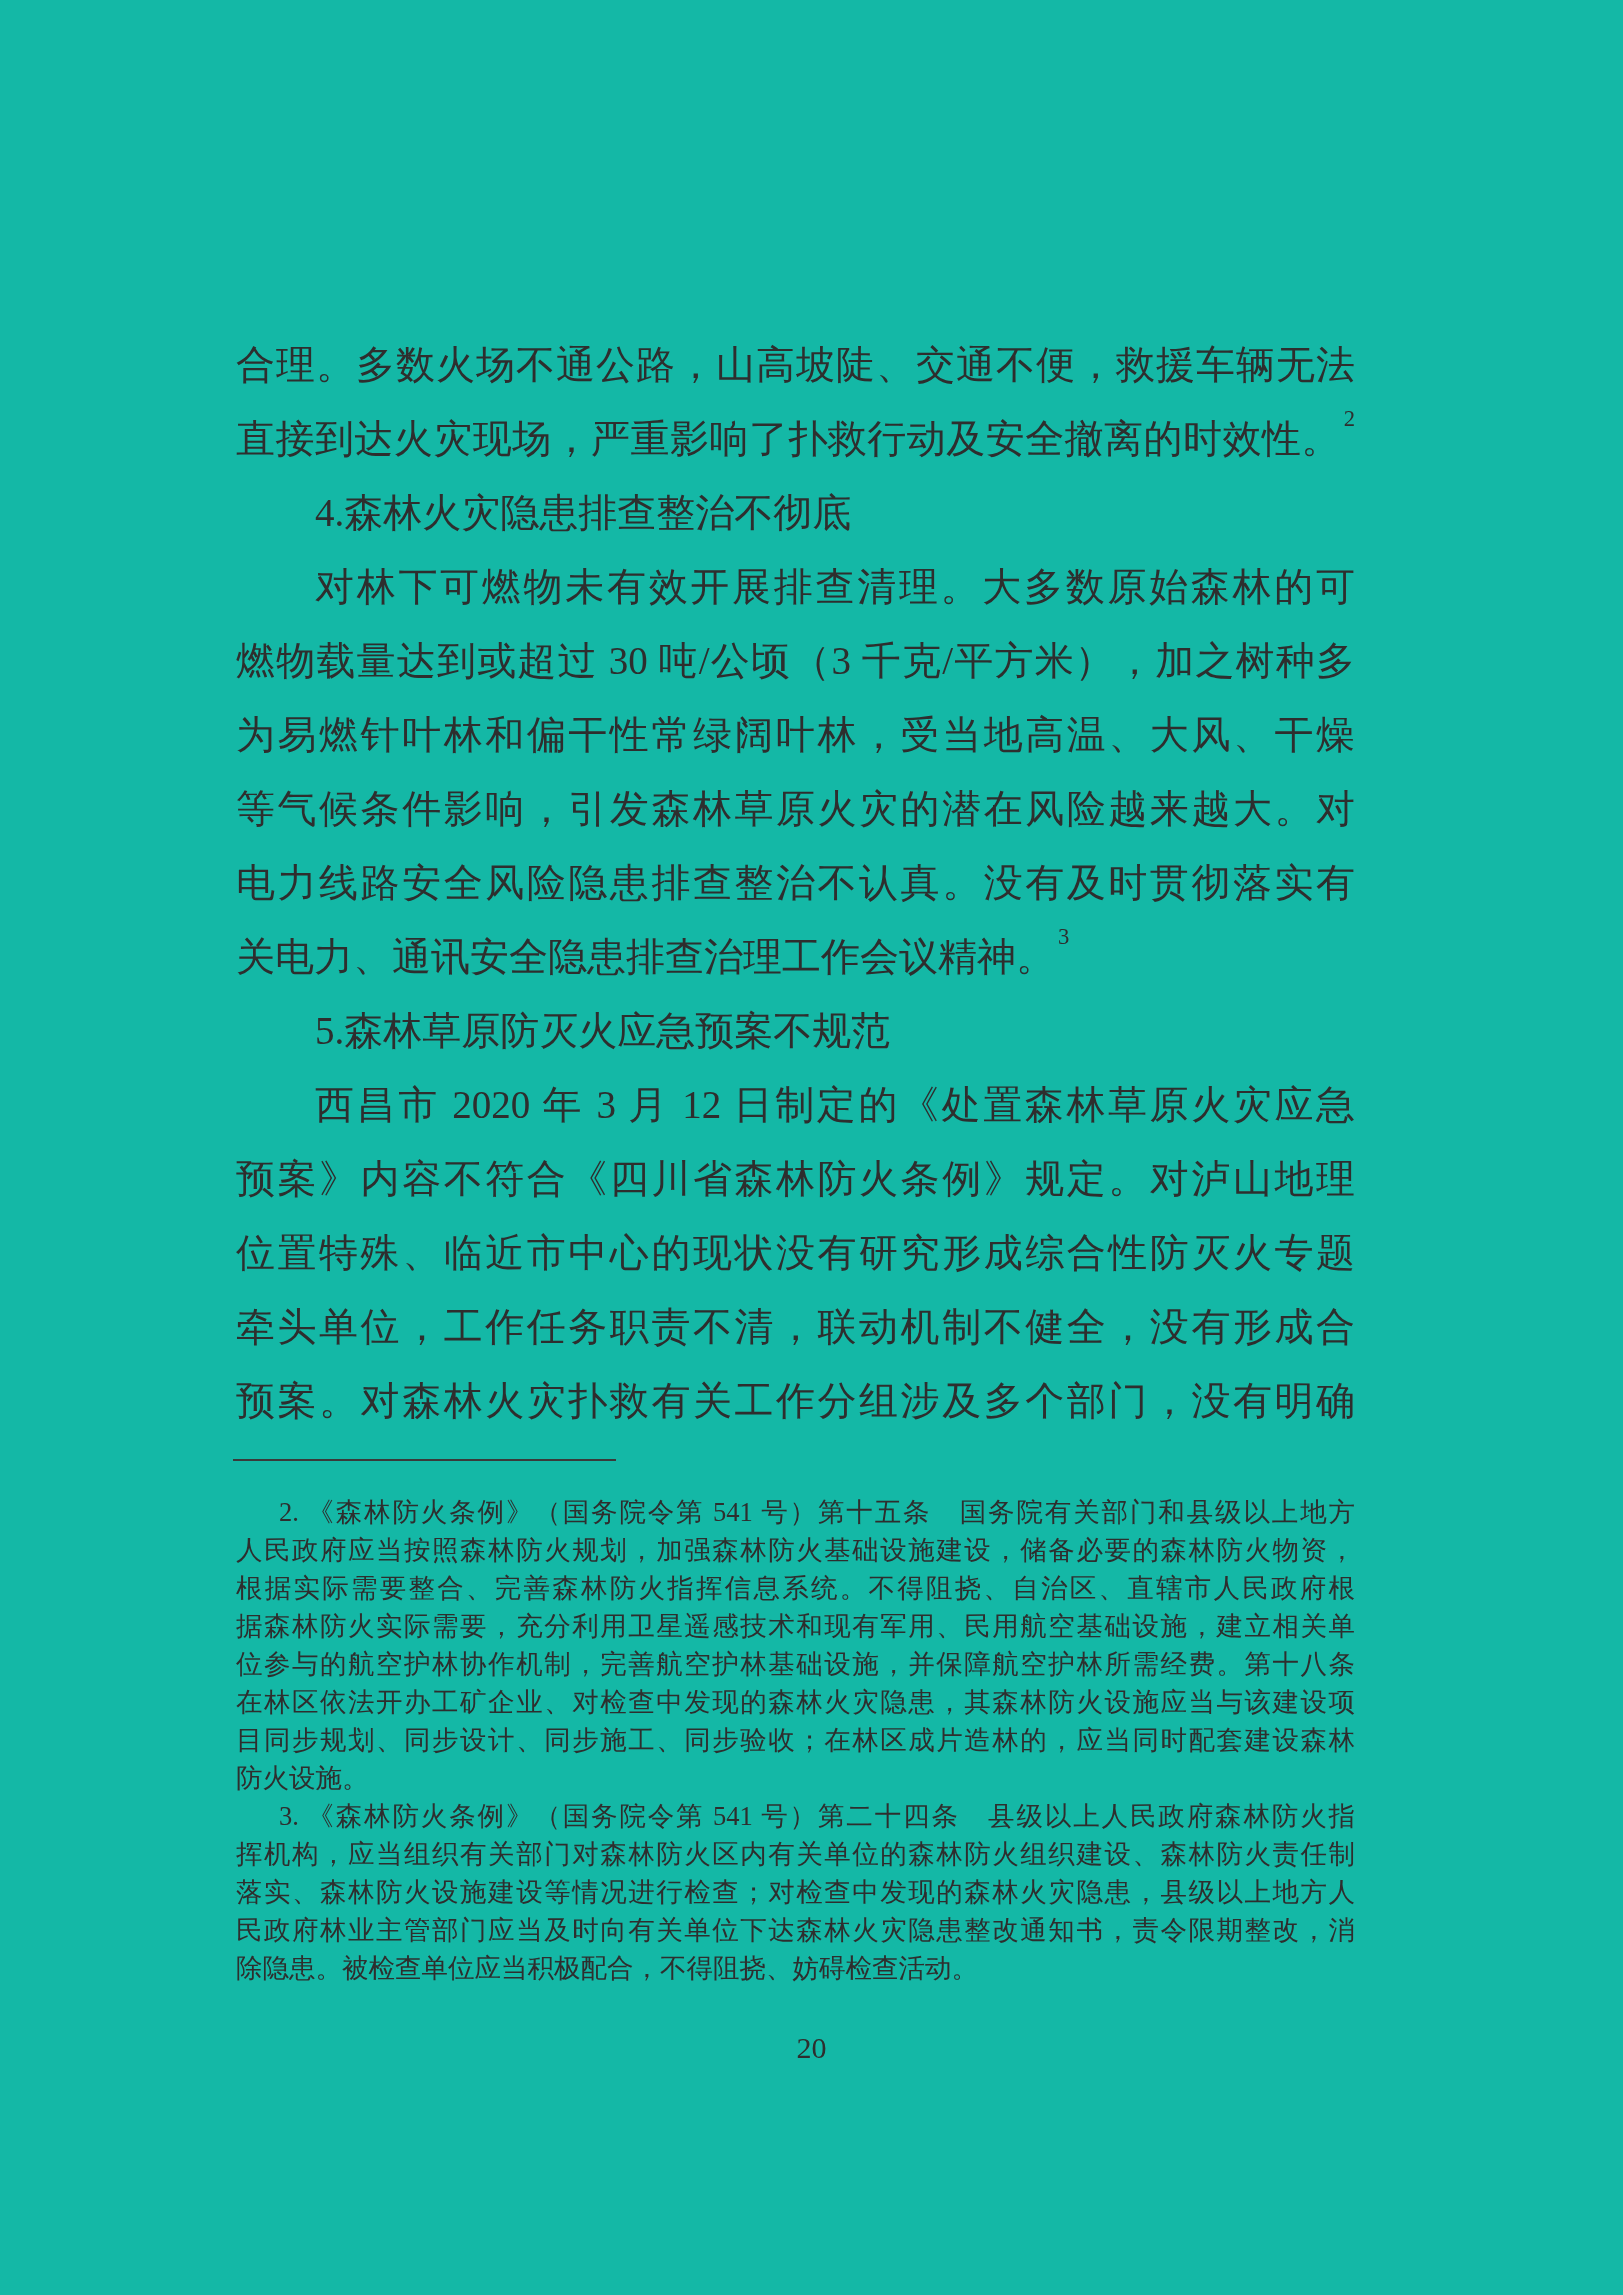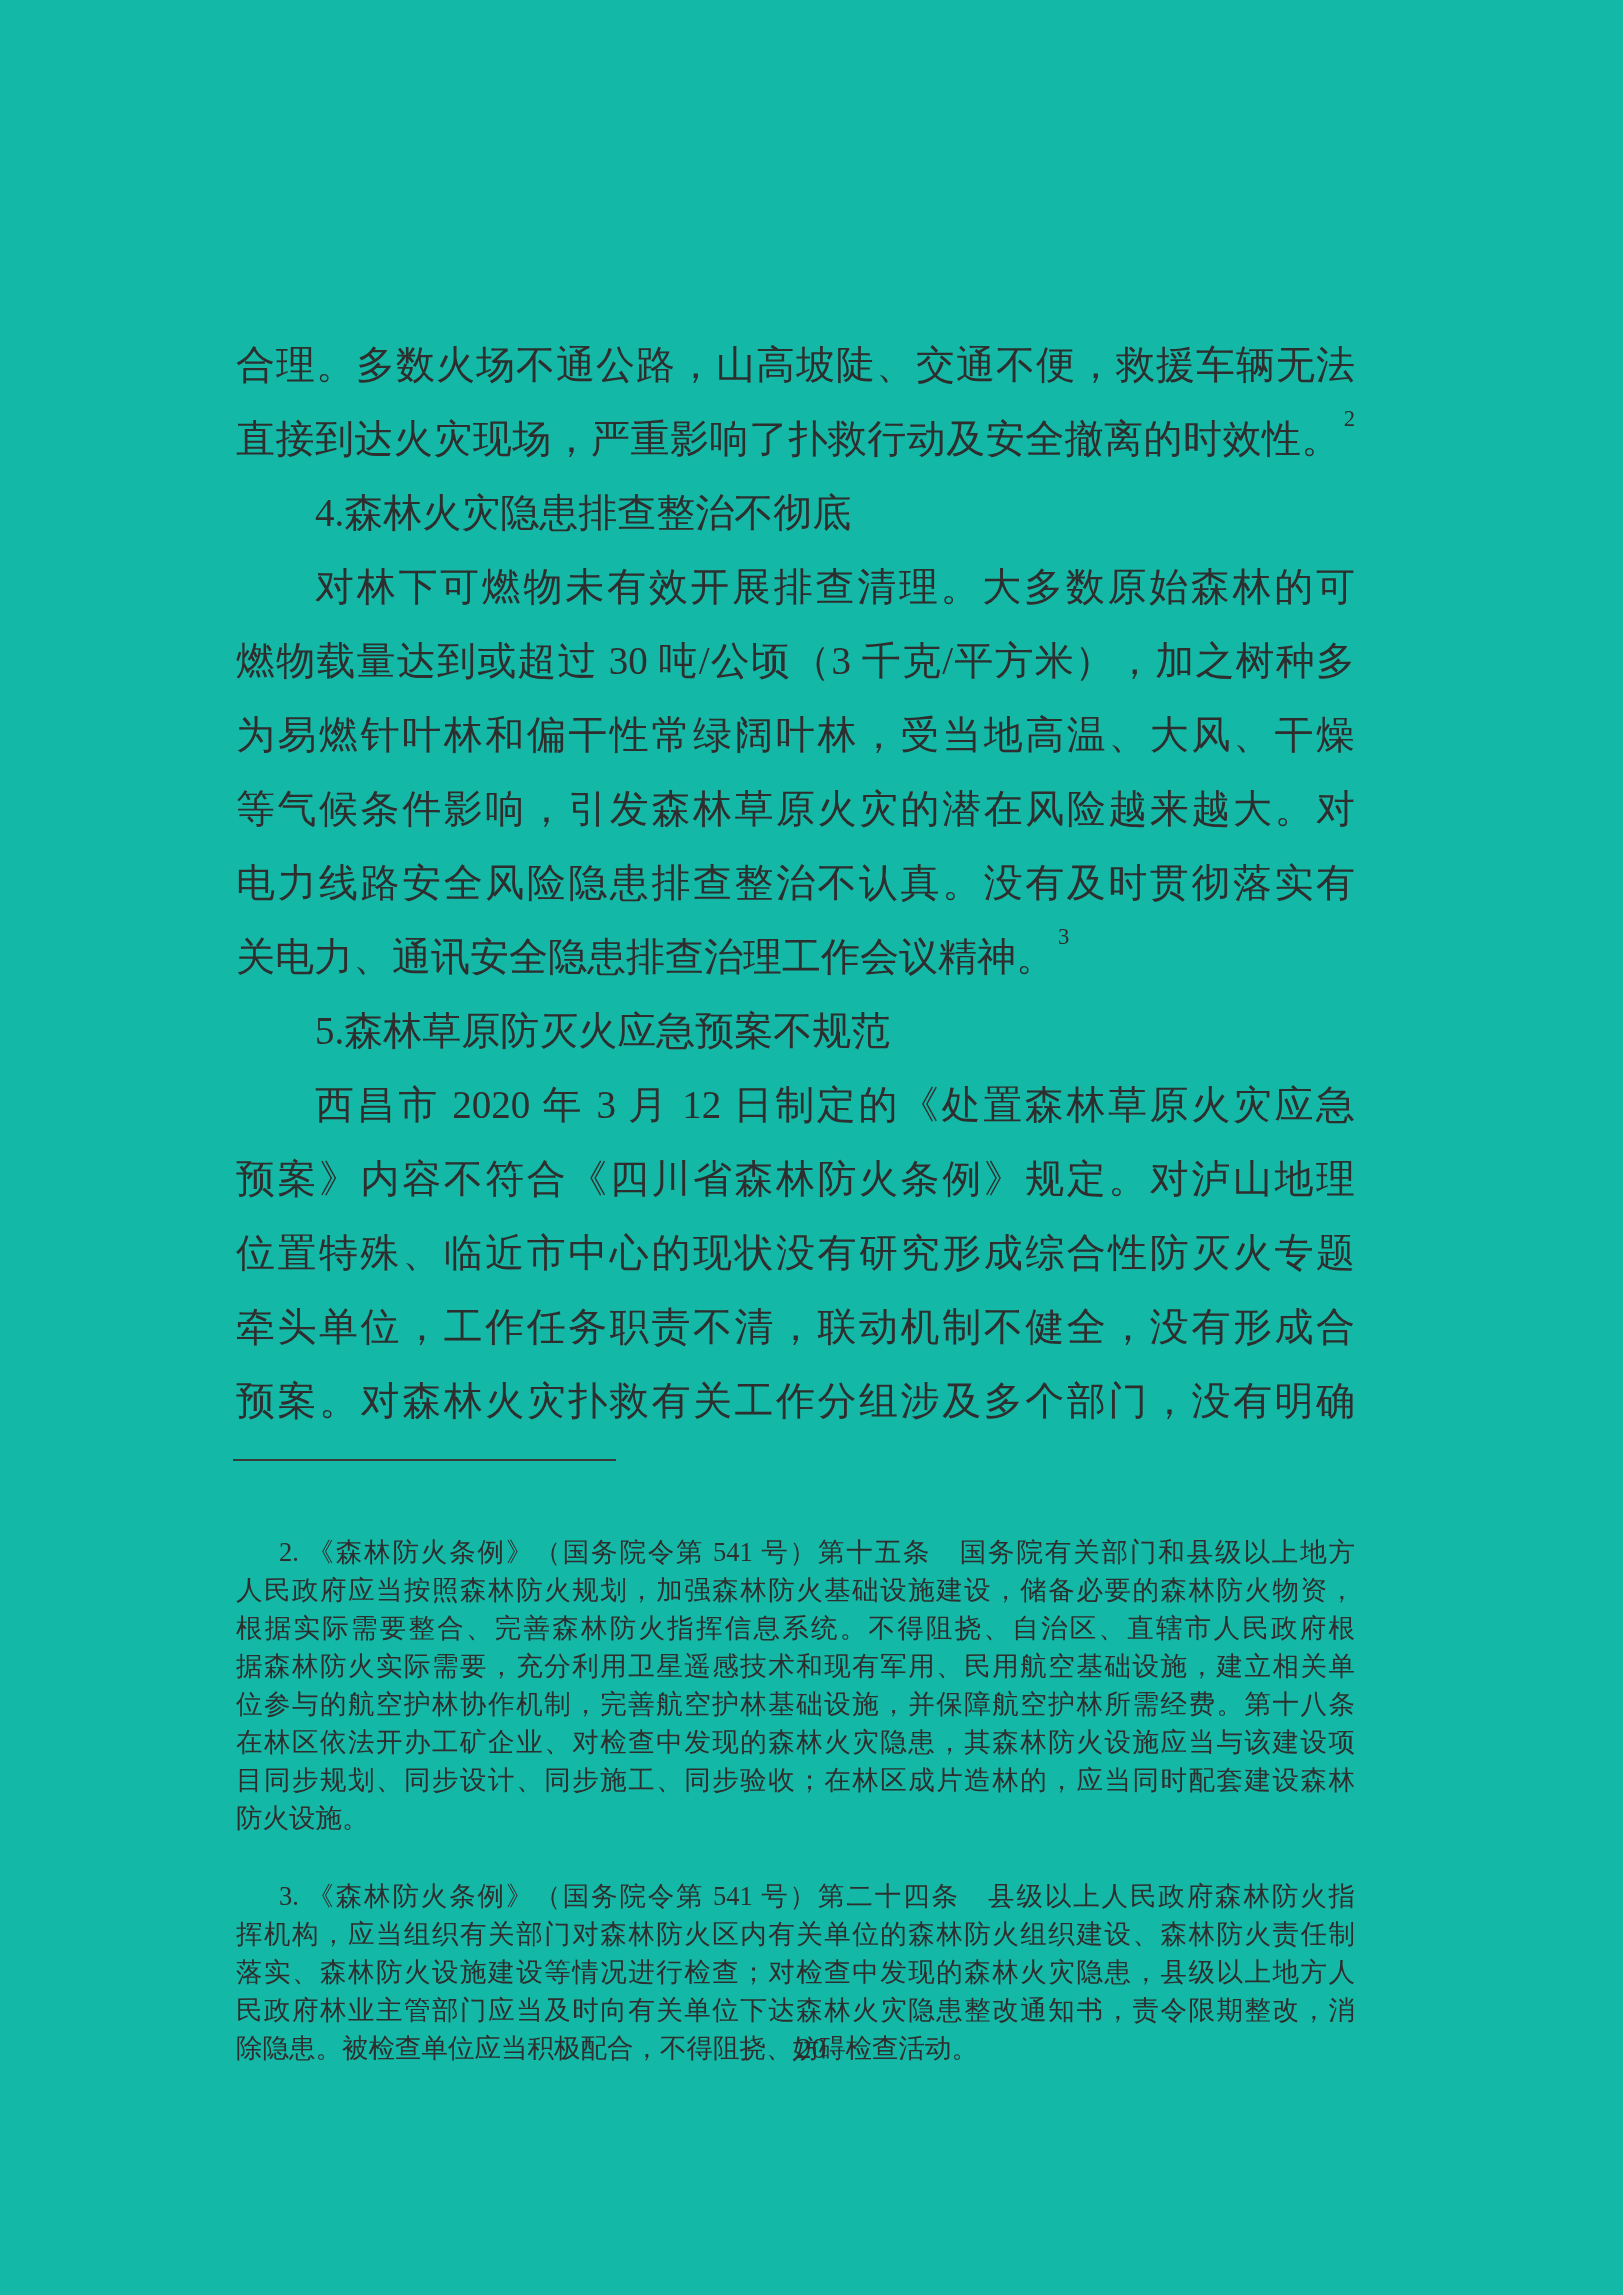--- a/index.html
+++ b/index.html
@@ -62,21 +62,21 @@
   }
   .fn-line {
     margin: 0;
     padding: 0;
     height: 38px;
     line-height: 38px;
     font-size: 26.5px;
     color: #2e2e2e;
     text-align: justify;
   }
-  .fn-first { text-indent: 43px; margin-top: 40px; }
+  .fn-first { text-indent: 43px; }
   
   .page-number {
     position: absolute;
     left: 0;
     top: 2026px;
     width: 100%;
     height: 44px;
     line-height: 44px;
     text-align: center;
     font-size: 30px;

